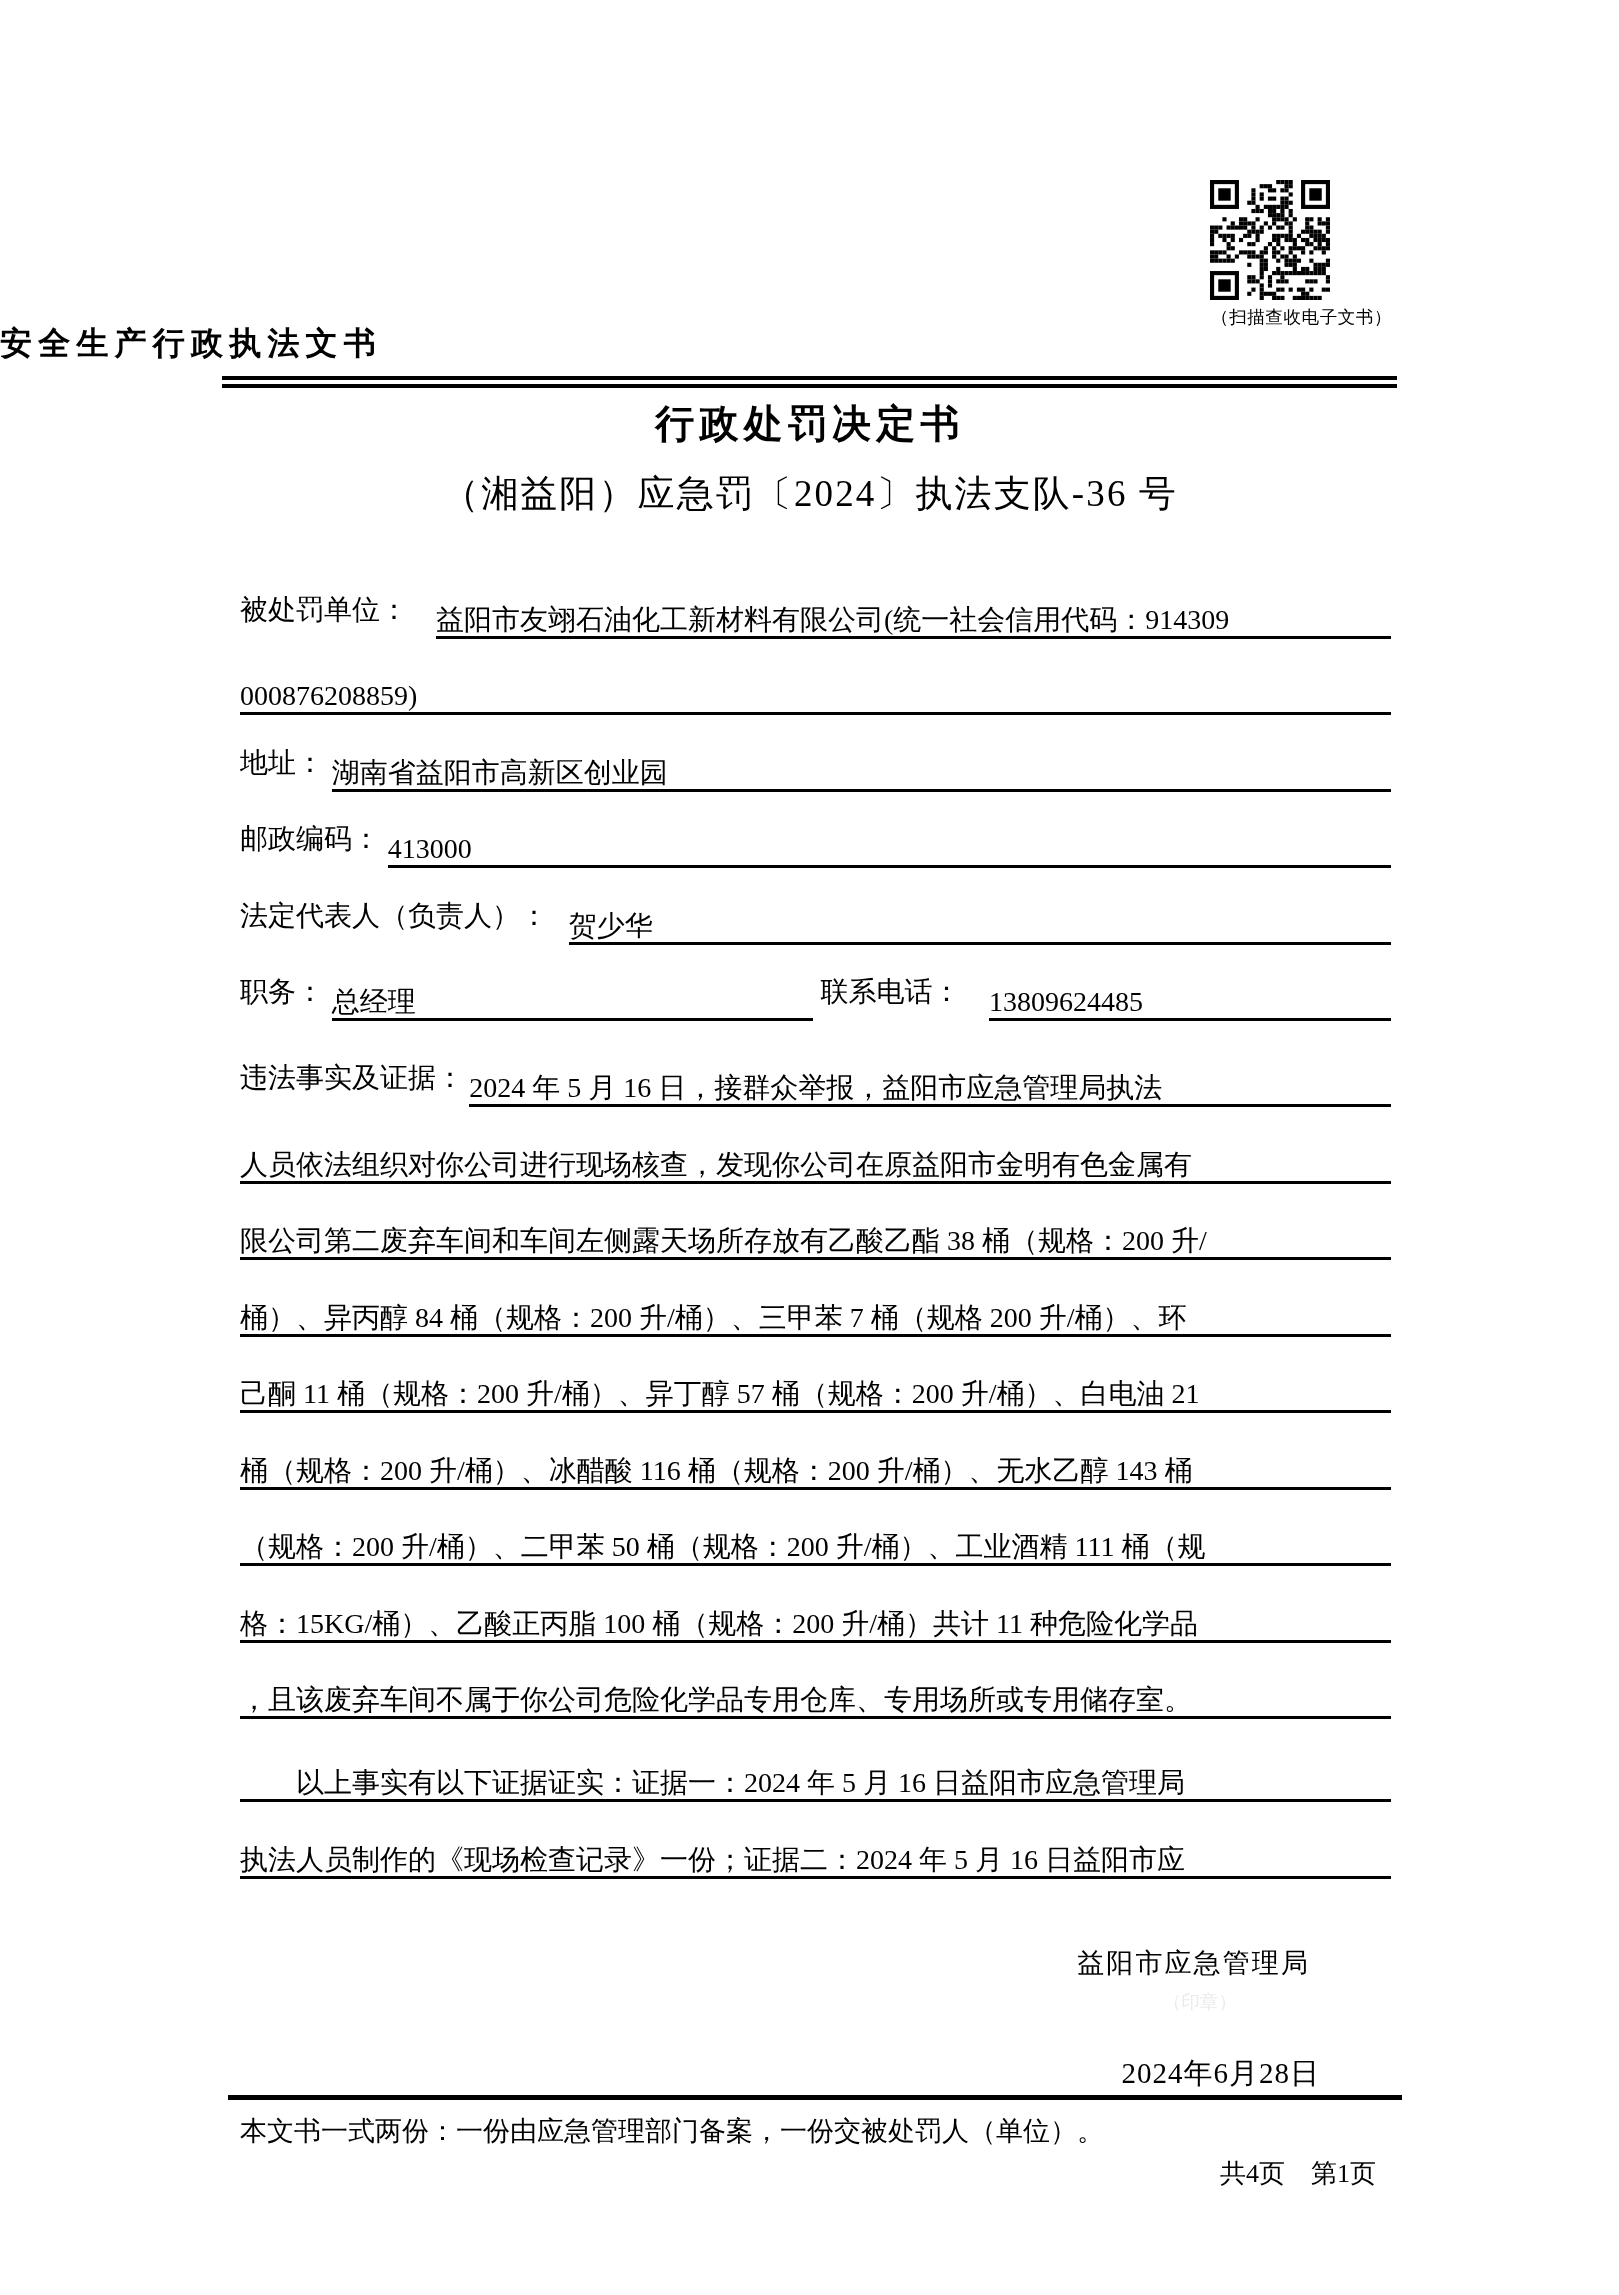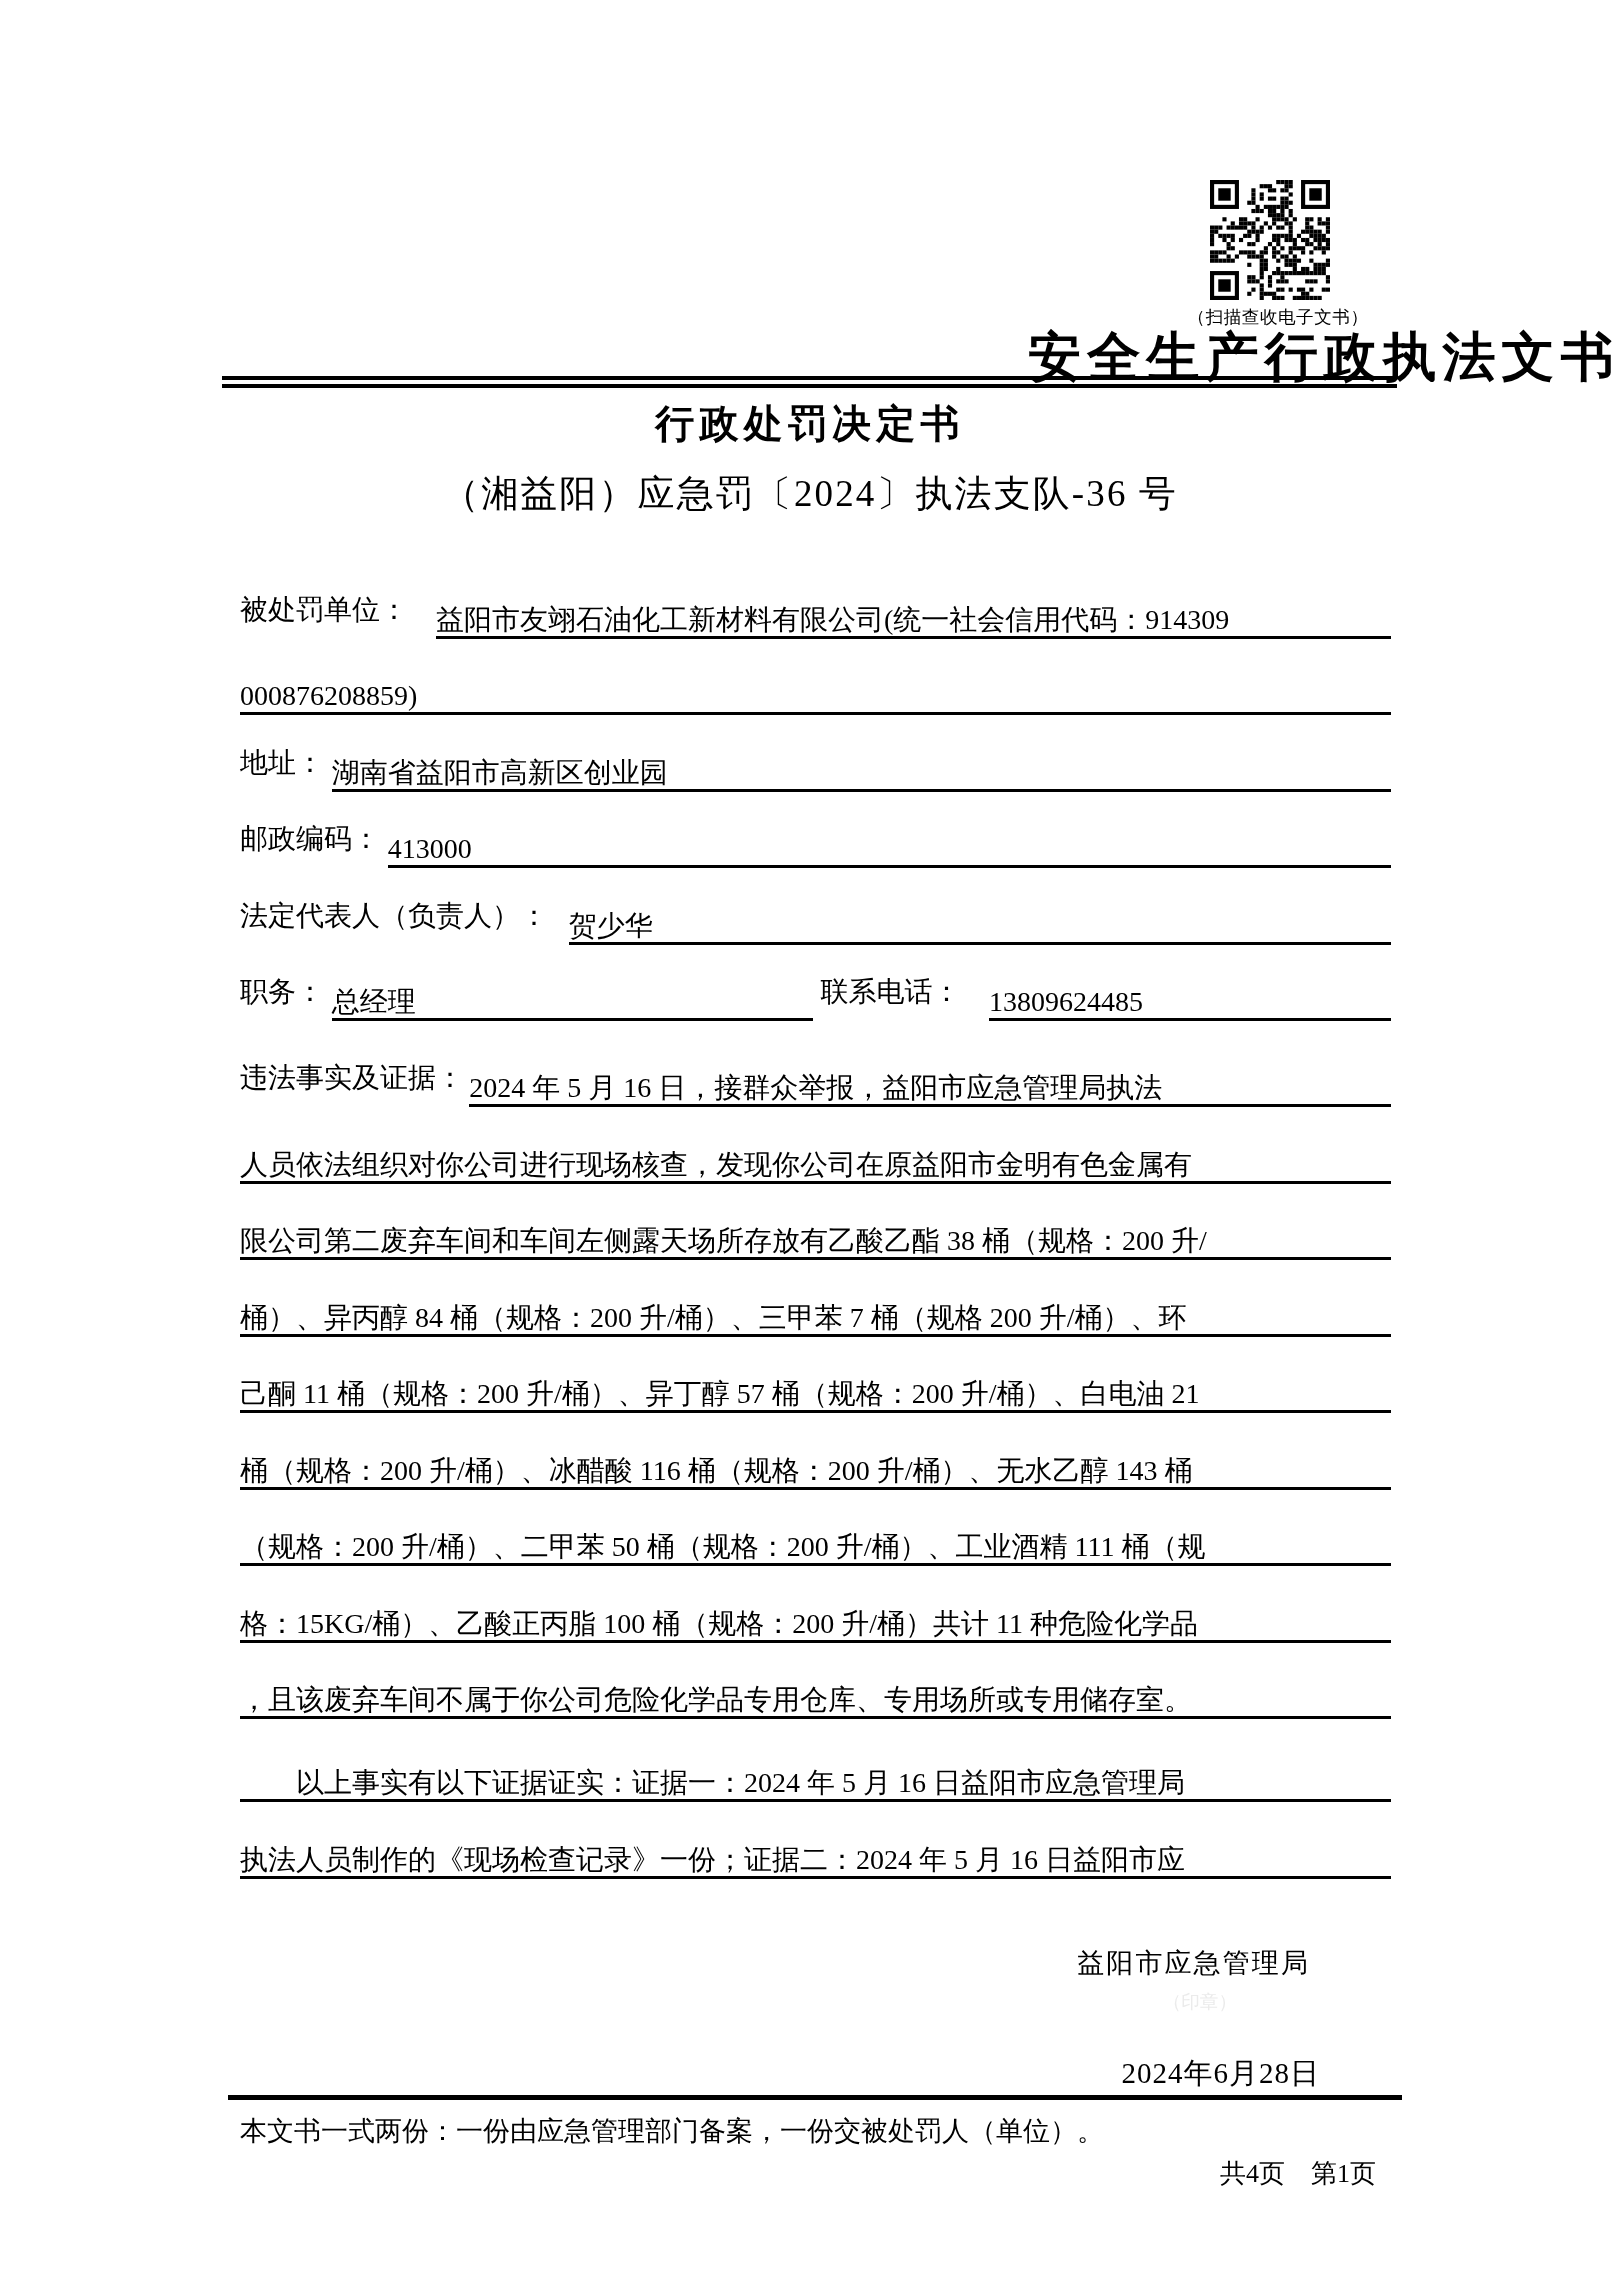--- a/index.html
+++ b/index.html
@@ -10,25 +10,25 @@
     background:#ffffff;
     color:#000;
     font-family:"Liberation Serif","DejaVu Serif",serif;
     overflow:hidden;
   }
   
   .qr{position:absolute;left:1210px;top:180px;width:120px;height:120px;}
   .qr svg{display:block;width:120px;height:120px;fill:#000;}
   .qr-caption{
     position:absolute;left:1164px;top:305px;width:228px;
-    font-size:17.6px;text-align:center;white-space:nowrap;letter-spacing:0.5px;
+    font-size:17.6px;text-align:right;white-space:nowrap;letter-spacing:0.5px;
   }
   .category-title{
     position:absolute;left:0;top:322px;width:100%;
-    text-align:right;font-size:53px;font-weight:bold;letter-spacing:6.2px;
+    text-align:left;font-size:32px;font-weight:bold;letter-spacing:6.2px;
     white-space:nowrap;
   }
   .rule{position:absolute;left:222px;width:1175px;background:#000;}
   .rule.r1{top:376px;height:3.6px;}
   .rule.r2{top:384px;height:3.6px;}
   .doc-title{
     position:absolute;left:0;top:397px;width:100%;
     text-align:center;font-size:39px;font-weight:bold;letter-spacing:5.2px;
     white-space:nowrap;
   }

